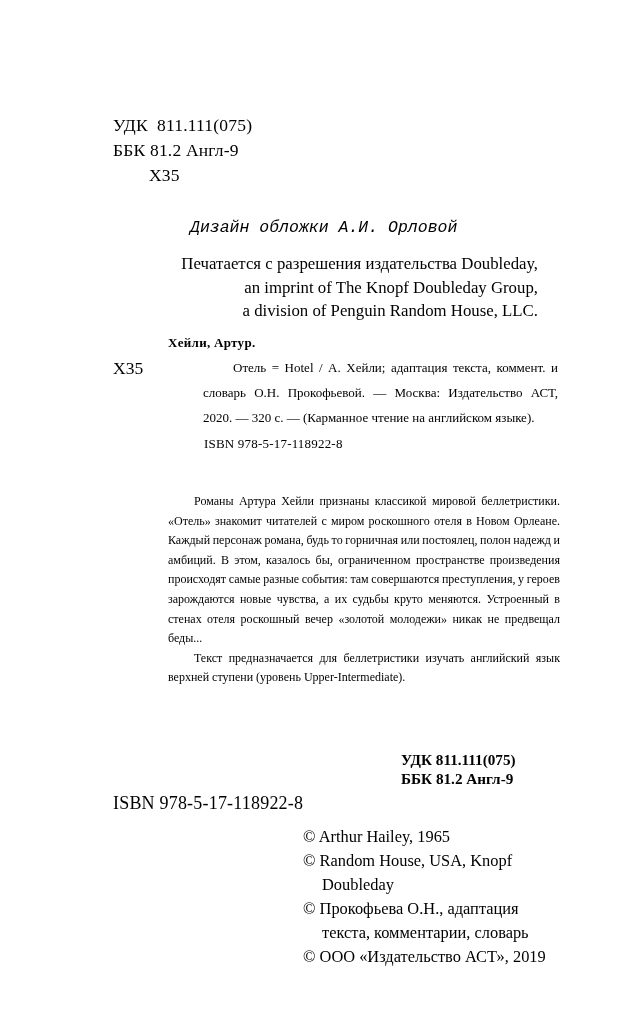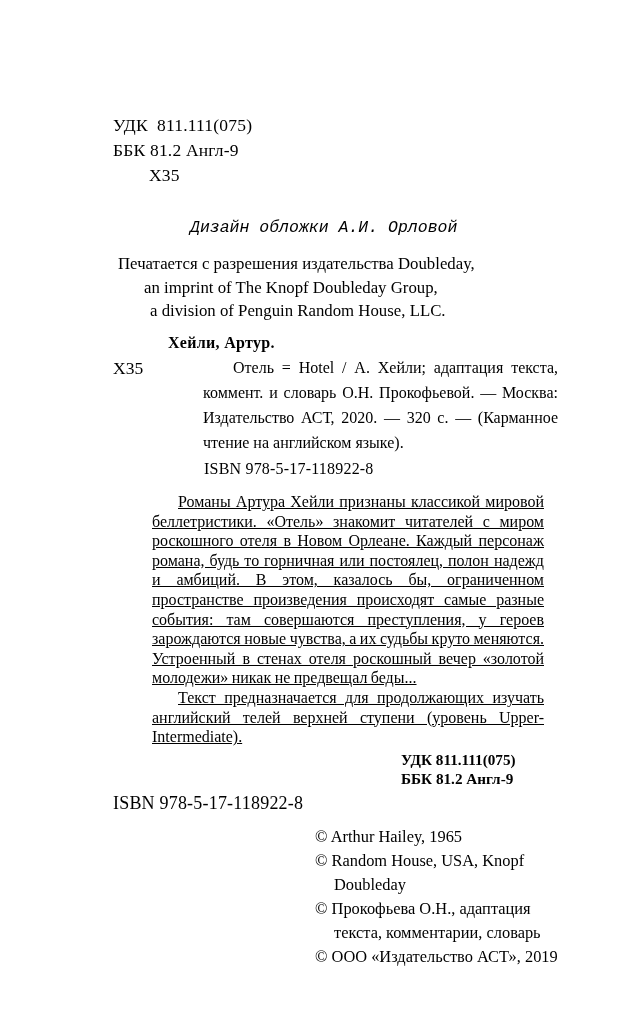--- a/index.html
+++ b/index.html
@@ -46,64 +46,64 @@
   }
 
   
   .permission {
     position: absolute;
     left: 118px;
     top: 252px;
     width: 420px;
     font-size: 16.8px;
     line-height: 23.5px;
+    text-align: right;
   }
   .permission .l2 { padding-left: 26px; }
   .permission .l3 { padding-left: 32px; }
 
   
   .card-marker {
     position: absolute;
     left: 113px;
     top: 358px;
     font-size: 17.5px;
   }
   .card {
     position: absolute;
     left: 168px;
     top: 330px;
     width: 390px;
-    font-size: 16px;
+    font-size: 13px;
     line-height: 25px;
   }
   .card .author {
     font-weight: bold;
     letter-spacing: 0.3px;
   }
   .card .body {
     text-align: justify;
     margin-left: 35px;
   }
   .card .body .first { padding-left: 30px; }
   .isbn-line {
     padding-left: 36px;
     margin-top: 1px;
     letter-spacing: 0.2px;
   }
 
   
   .annotation {
     position: absolute;
-    left: 152px;
+    left: 168px;
     top: 492px;
     width: 392px;
-    font-size: 16px;
+    font-size: 12px;
     line-height: 19.6px;
     text-align: justify;
-    text-decoration: underline;
   }
   .annotation p {
     margin: 0;
     text-indent: 26px;
     text-align: justify;
   }
   .annotation p.tight {
     word-spacing: -0.6px;
   }
 
@@ -128,21 +128,20 @@
   }
 
   
   .copyright {
     position: absolute;
     left: 303px;
     top: 825px;
     width: 270px;
     font-size: 16.4px;
     line-height: 24px;
-    margin-left: 12px;
   }
   .copyright .indent { padding-left: 19px; }
 </style>
 </head>
 <body>
 
 <div class="page">
 
   <div class="udk-block">
     <div class="line">УДК  811.111(075)</div>
@@ -163,21 +162,21 @@
   <div class="card">
     <div class="author">Хейли, Артур.</div>
     <div class="body">
       <span class="first">Отель = Hotel / А. Хейли; адаптация текста, коммент. и словарь О.Н. Проко­фьевой. — Москва: Издательство АСТ, 2020. — 320 с. — (Карманное чтение на английском языке).</span>
     </div>
     <div class="isbn-line">ISBN 978-5-17-118922-8</div>
   </div>
 
   <div class="annotation">
     <p class="tight">Романы Артура Хейли признаны классикой мировой беллетристики. «Отель» знакомит чита­телей с миром роскошного отеля в Новом Орлеа­не. Каждый персонаж романа, будь то горничная или постоялец, полон надежд и амбиций. В этом, казалось бы, ограниченном пространстве произ­ведения происходят самые разные события: там совершаются преступления, у героев зарождают­ся новые чувства, а их судьбы круто меняются. Устроенный в стенах отеля роскошный вечер «золотой молодежи» никак не предвещал беды...</p>
-    <p>Текст предназначается для продолжающих изучать английский телей верхней ступени (уровень Upper-Intermediate).</p>
+    <p>Текст предназначается для беллетристики изучать английский язык верхней ступени (уровень Upper-Intermediate).</p>
   </div>
 
   <div class="udk-bottom">
     <div>УДК 811.111(075)</div>
     <div>ББК 81.2 Англ-9</div>
   </div>
 
   <div class="isbn-bottom">ISBN 978-5-17-118922-8</div>
 
   <div class="copyright">

